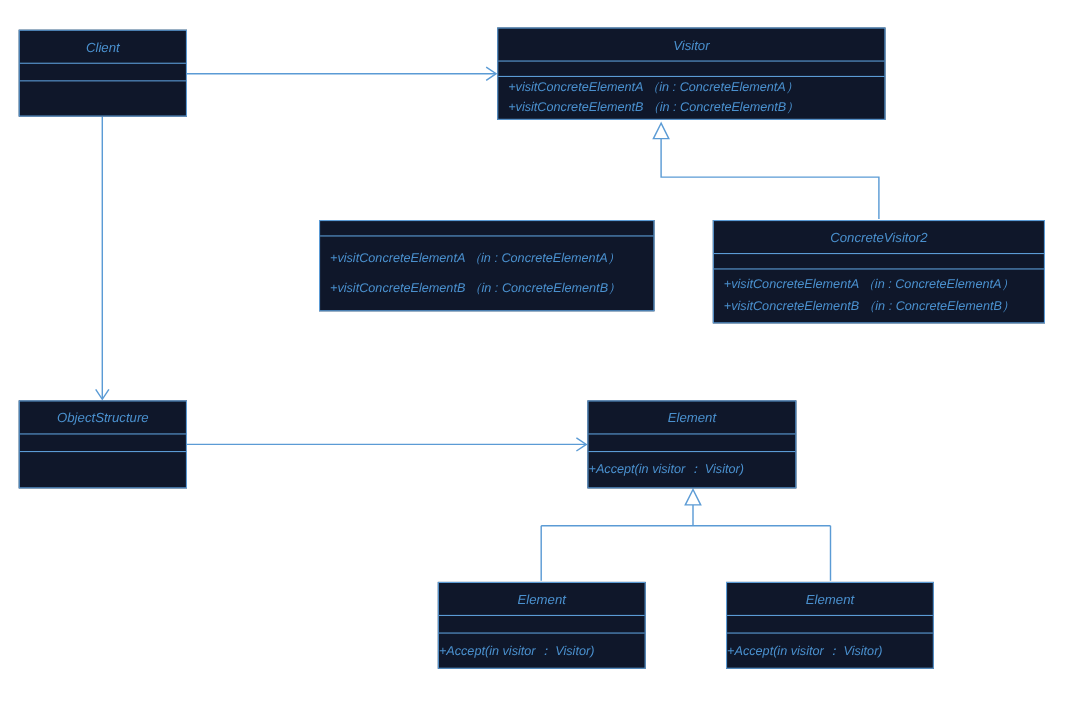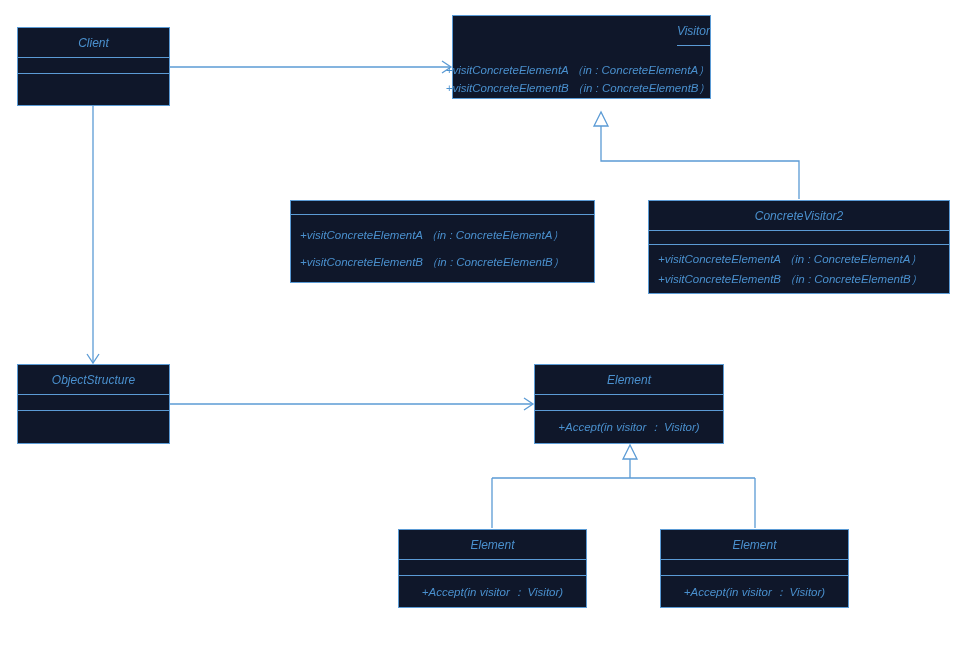--- a/index.html
+++ b/index.html
@@ -39,26 +39,26 @@
     height:16px;flex:0 0 16px;
     border-bottom:1px solid var(--stroke);
   }
   .narrow-attrs .c-attrs{height:14px;flex:0 0 14px;}
   .c-methods{
     flex:1 1 auto;
     display:flex;flex-direction:column;justify-content:space-evenly;
     padding-left:9px;
     font-size:11.5px;
   }
-  .c-methods.centered{padding-left:0;align-items:center;}
+  .c-methods.centered{padding-left:0;align-items:flex-start;}
   .m-row{white-space:nowrap;line-height:14px;}
 
   
   #box-client{left:17px;top:27px;width:153px;height:79px;}
-  #box-visitor{left:452px;top:15px;width:259px;height:84px;align-items:flex-end;}
+  #box-visitor{left:452px;top:25px;width:353px;height:84px;}
   #box-cv1{left:290px;top:200px;width:305px;height:83px;}
   #box-cv2{left:648px;top:200px;width:302px;height:94px;}
   #box-objectstructure{left:17px;top:364px;width:153px;height:80px;}
   #box-element{left:534px;top:364px;width:190px;height:80px;}
   #box-element-a{left:398px;top:529px;width:189px;height:79px;}
   #box-element-b{left:660px;top:529px;width:189px;height:79px;}
 </style>
 </head>
 <body>
 

